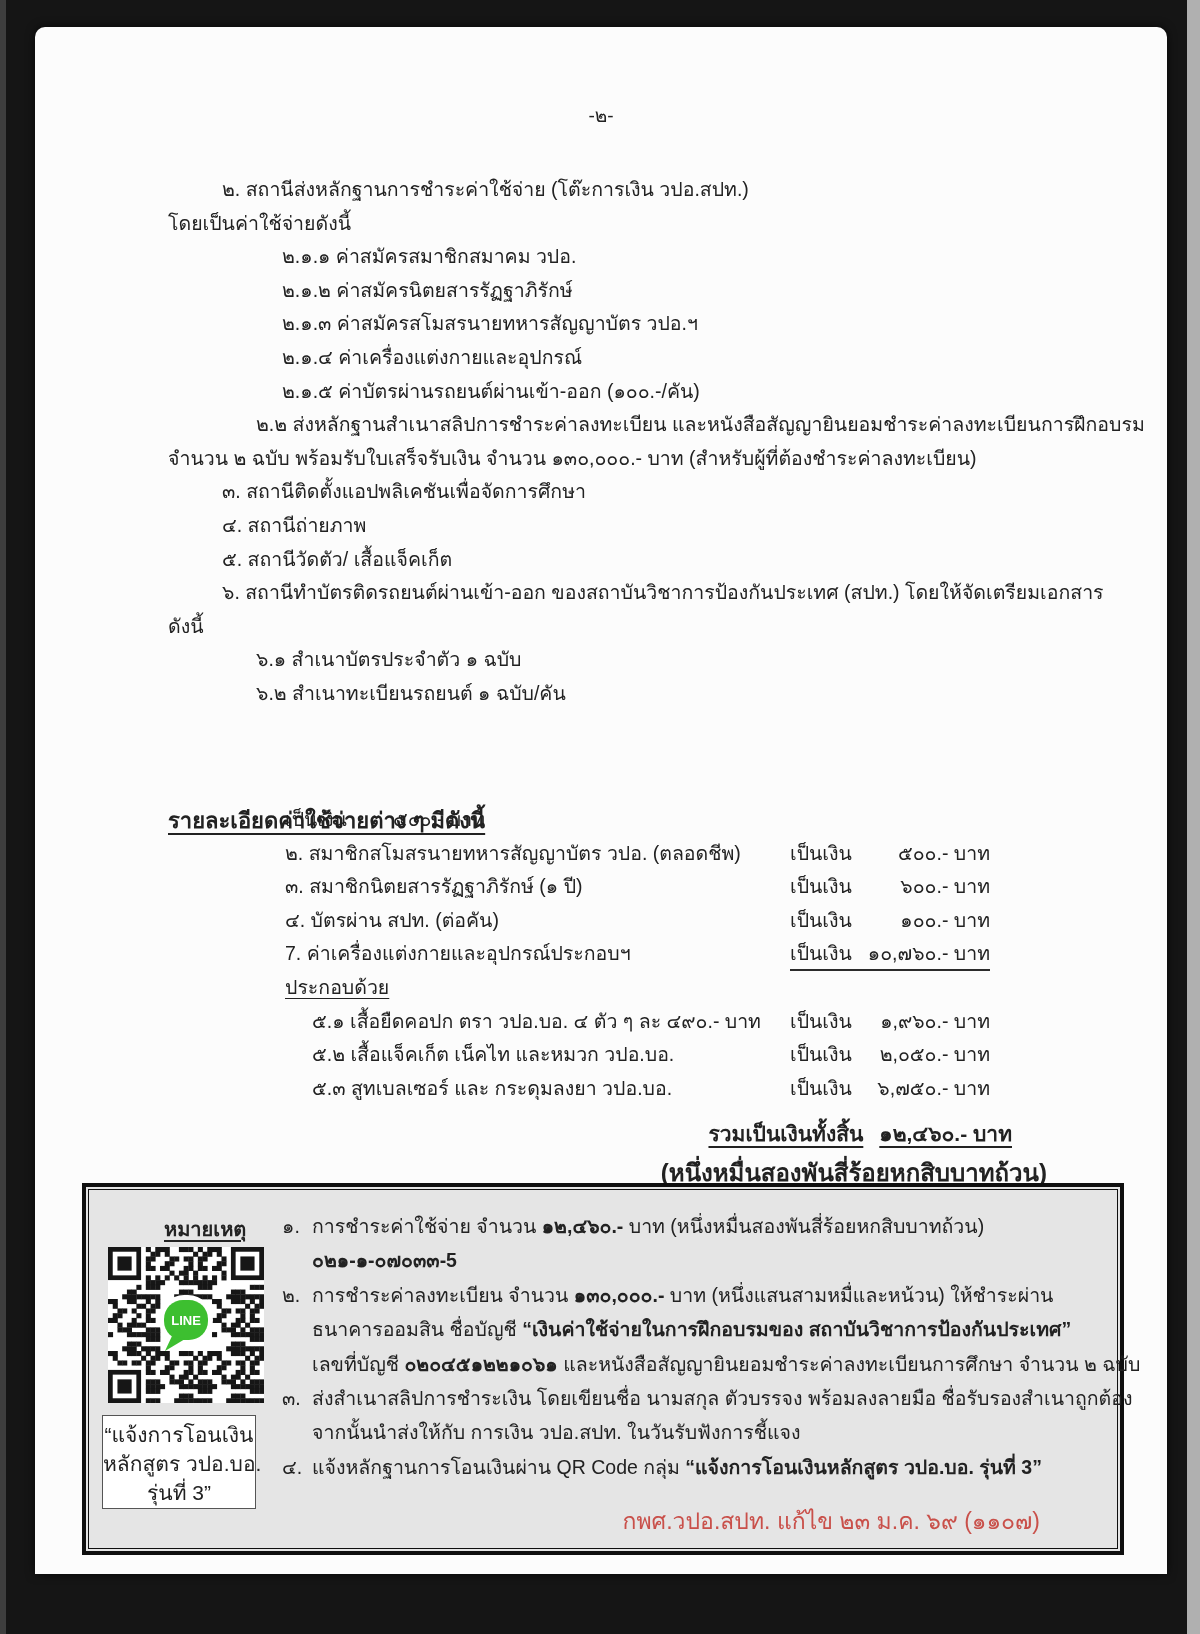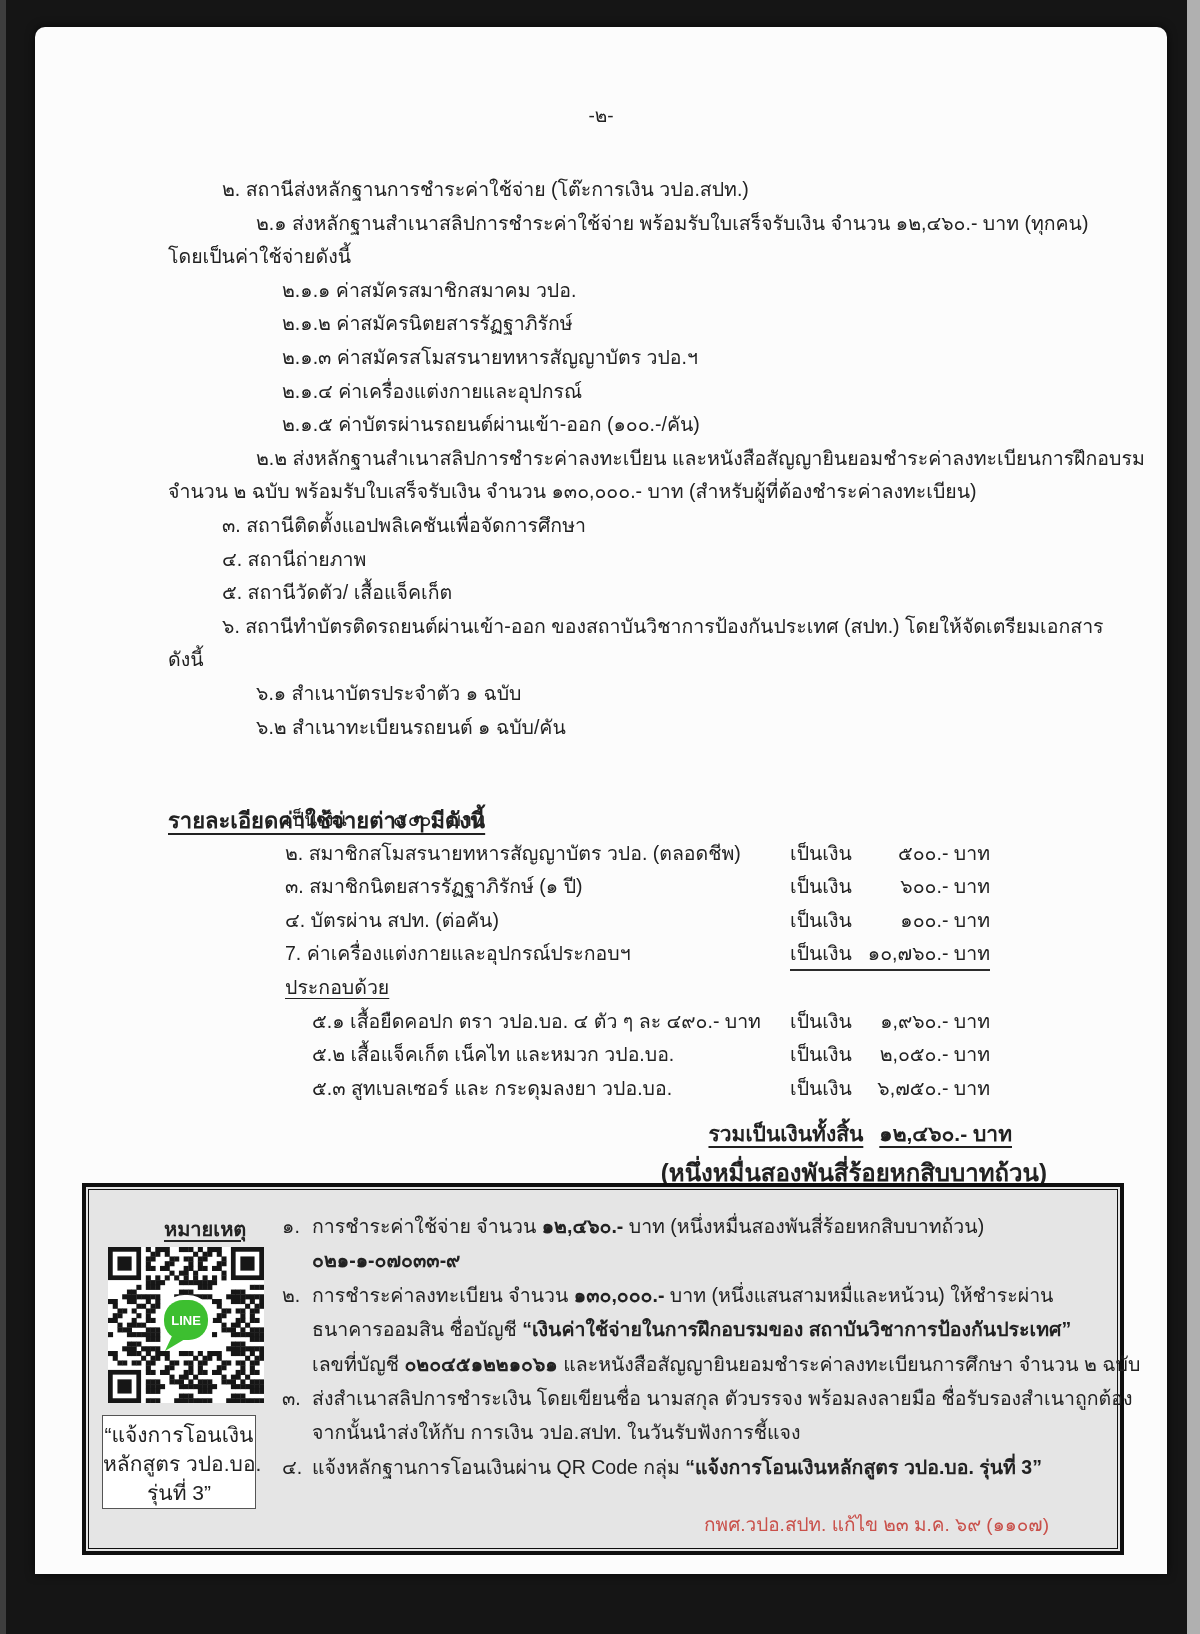--- a/index.html
+++ b/index.html
@@ -55,34 +55,33 @@
   .qr{position:absolute;left:22px;top:60px;width:156px;height:156px;}
   .qr-caption{
     position:absolute;left:16px;top:228px;width:154px;height:94px;border:1.5px solid #555;
     text-align:center;font-size:21px;line-height:29px;padding-top:4px;box-sizing:border-box;
     background:#fff;white-space:nowrap;
   }
   .notes{position:absolute;left:196px;top:22px;width:822px;font-size:19.5px;}
   .nl{height:34.4px;line-height:34.4px;white-space:nowrap;}
   .nl.cont{padding-left:30px;}
   .nnum{display:inline-block;width:30px;}
-  .note-footer{position:absolute;right:71px;bottom:12px;font-size:19px;white-space:nowrap;}
+  .note-footer{position:absolute;right:80px;bottom:12px;font-size:23px;white-space:nowrap;}
 </style>
 </head>
 <body>
 
 <div class="edge-strip"></div>
 
 <div class="page">
 
   <div class="pagenum">-๒-</div>
 
   <div class="body-block">
     <div class="bl i1">๒. สถานีส่งหลักฐานการชำระค่าใช้จ่าย (โต๊ะการเงิน วปอ.สปท.)</div>
-    <div class="bl i2">๒.๑ ส่งหลักฐานสำเนาสลิปการชำระค่าใช้จ่าย พร้อมรับใบเสร็จรับเงิน  จำนวน ๑๒,๔๖๐.- บาท (ทุกคน)</div>
     <div class="bl">โดยเป็นค่าใช้จ่ายดังนี้</div>
     <div class="bl i3">๒.๑.๑ ค่าสมัครสมาชิกสมาคม วปอ.</div>
     <div class="bl i3">๒.๑.๒ ค่าสมัครนิตยสารรัฏฐาภิรักษ์</div>
     <div class="bl i3">๒.๑.๓ ค่าสมัครสโมสรนายทหารสัญญาบัตร วปอ.ฯ</div>
     <div class="bl i3">๒.๑.๔ ค่าเครื่องแต่งกายและอุปกรณ์</div>
     <div class="bl i3">๒.๑.๕ ค่าบัตรผ่านรถยนต์ผ่านเข้า-ออก (๑๐๐.-/คัน)</div>
     <div class="bl i2">๒.๒ ส่งหลักฐานสำเนาสลิปการชำระค่าลงทะเบียน และหนังสือสัญญายินยอมชำระค่าลงทะเบียนการฝึกอบรม</div>
     <div class="bl">จำนวน ๒ ฉบับ พร้อมรับใบเสร็จรับเงิน จำนวน ๑๓๐,๐๐๐.- บาท (สำหรับผู้ที่ต้องชำระค่าลงทะเบียน)</div>
     <div class="bl i1">๓. สถานีติดตั้งแอปพลิเคชันเพื่อจัดการศึกษา</div>
     <div class="bl i1">๔. สถานีถ่ายภาพ</div>
@@ -568,21 +567,21 @@
       <div>“แจ้งการโอนเงิน</div>
       <div>หลักสูตร วปอ.บอ.</div>
       <div>รุ่นที่ 3”</div>
     </div>
 
     <div class="notes">
       <div class="nl">
         <span class="nnum">๑.</span><span>การชำระค่าใช้จ่าย จำนวน </span><b>๑๒,๔๖๐.-</b><span> บาท (หนึ่งหมื่นสองพันสี่ร้อยหกสิบบาทถ้วน)</span>
       </div>
       <div class="nl cont">
-        <b>๐๒๑-๑-๐๗๐๓๓-๙</b>
+        <b>๐๒๑-๑-๐๗๐๓๓-5</b>
       </div>
 
       <div class="nl">
         <span class="nnum">๒.</span><span>การชำระค่าลงทะเบียน จำนวน </span><b>๑๓๐,๐๐๐.-</b><span> บาท (หนึ่งแสนสามหมื่และหน้วน) ให้ชำระผ่าน</span>
       </div>
       <div class="nl cont">
         <span>ธนาคารออมสิน ชื่อบัญชี </span><b>“เงินค่าใช้จ่ายในการฝึกอบรมของ สถาบันวิชาการป้องกันประเทศ”</b>
       </div>
       <div class="nl cont">
         <span>เลขที่บัญชี </span><b>๐๒๐๔๕๑๒๒๑๐๖๑</b><span>  และหนังสือสัญญายินยอมชำระค่าลงทะเบียนการศึกษา จำนวน ๒ ฉบับ</span>

